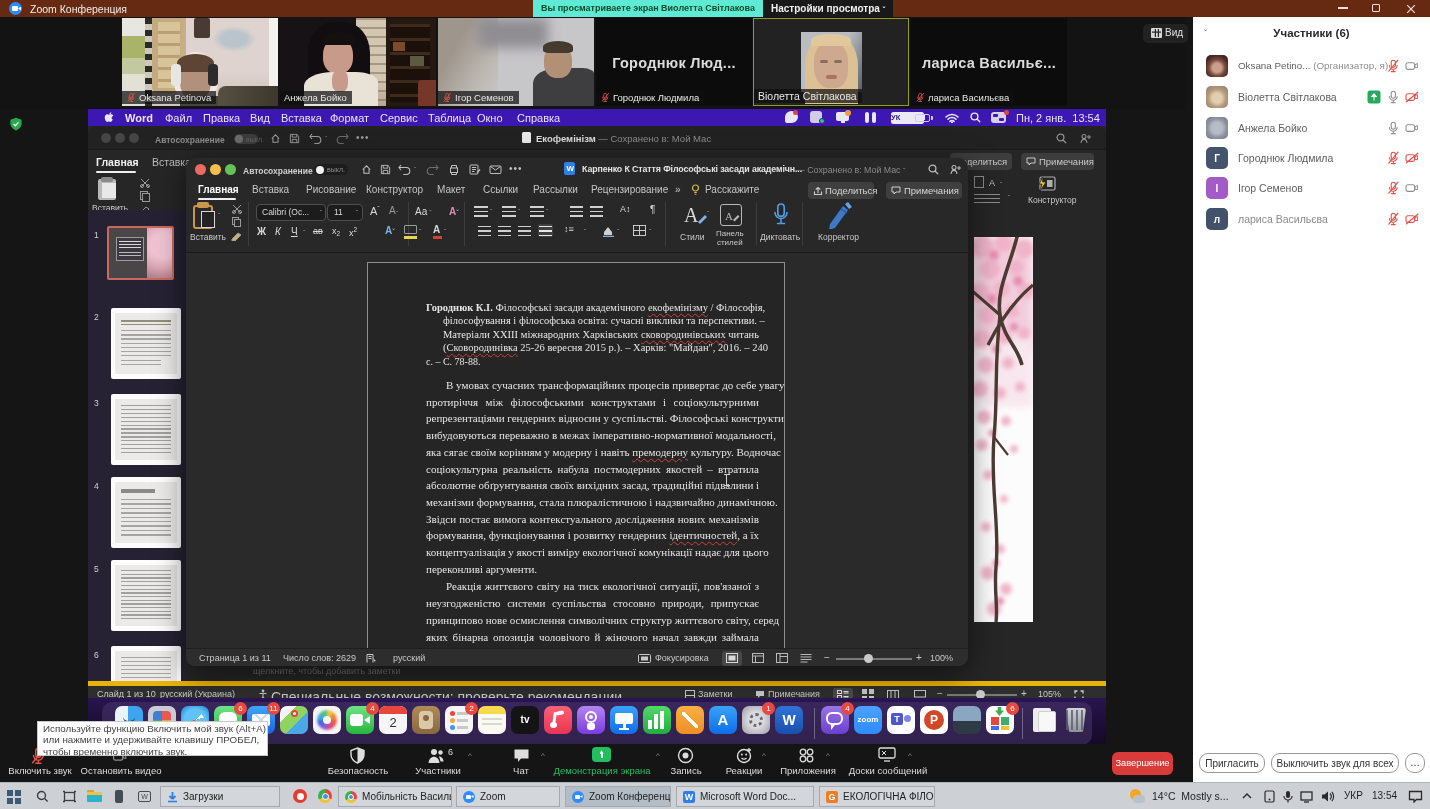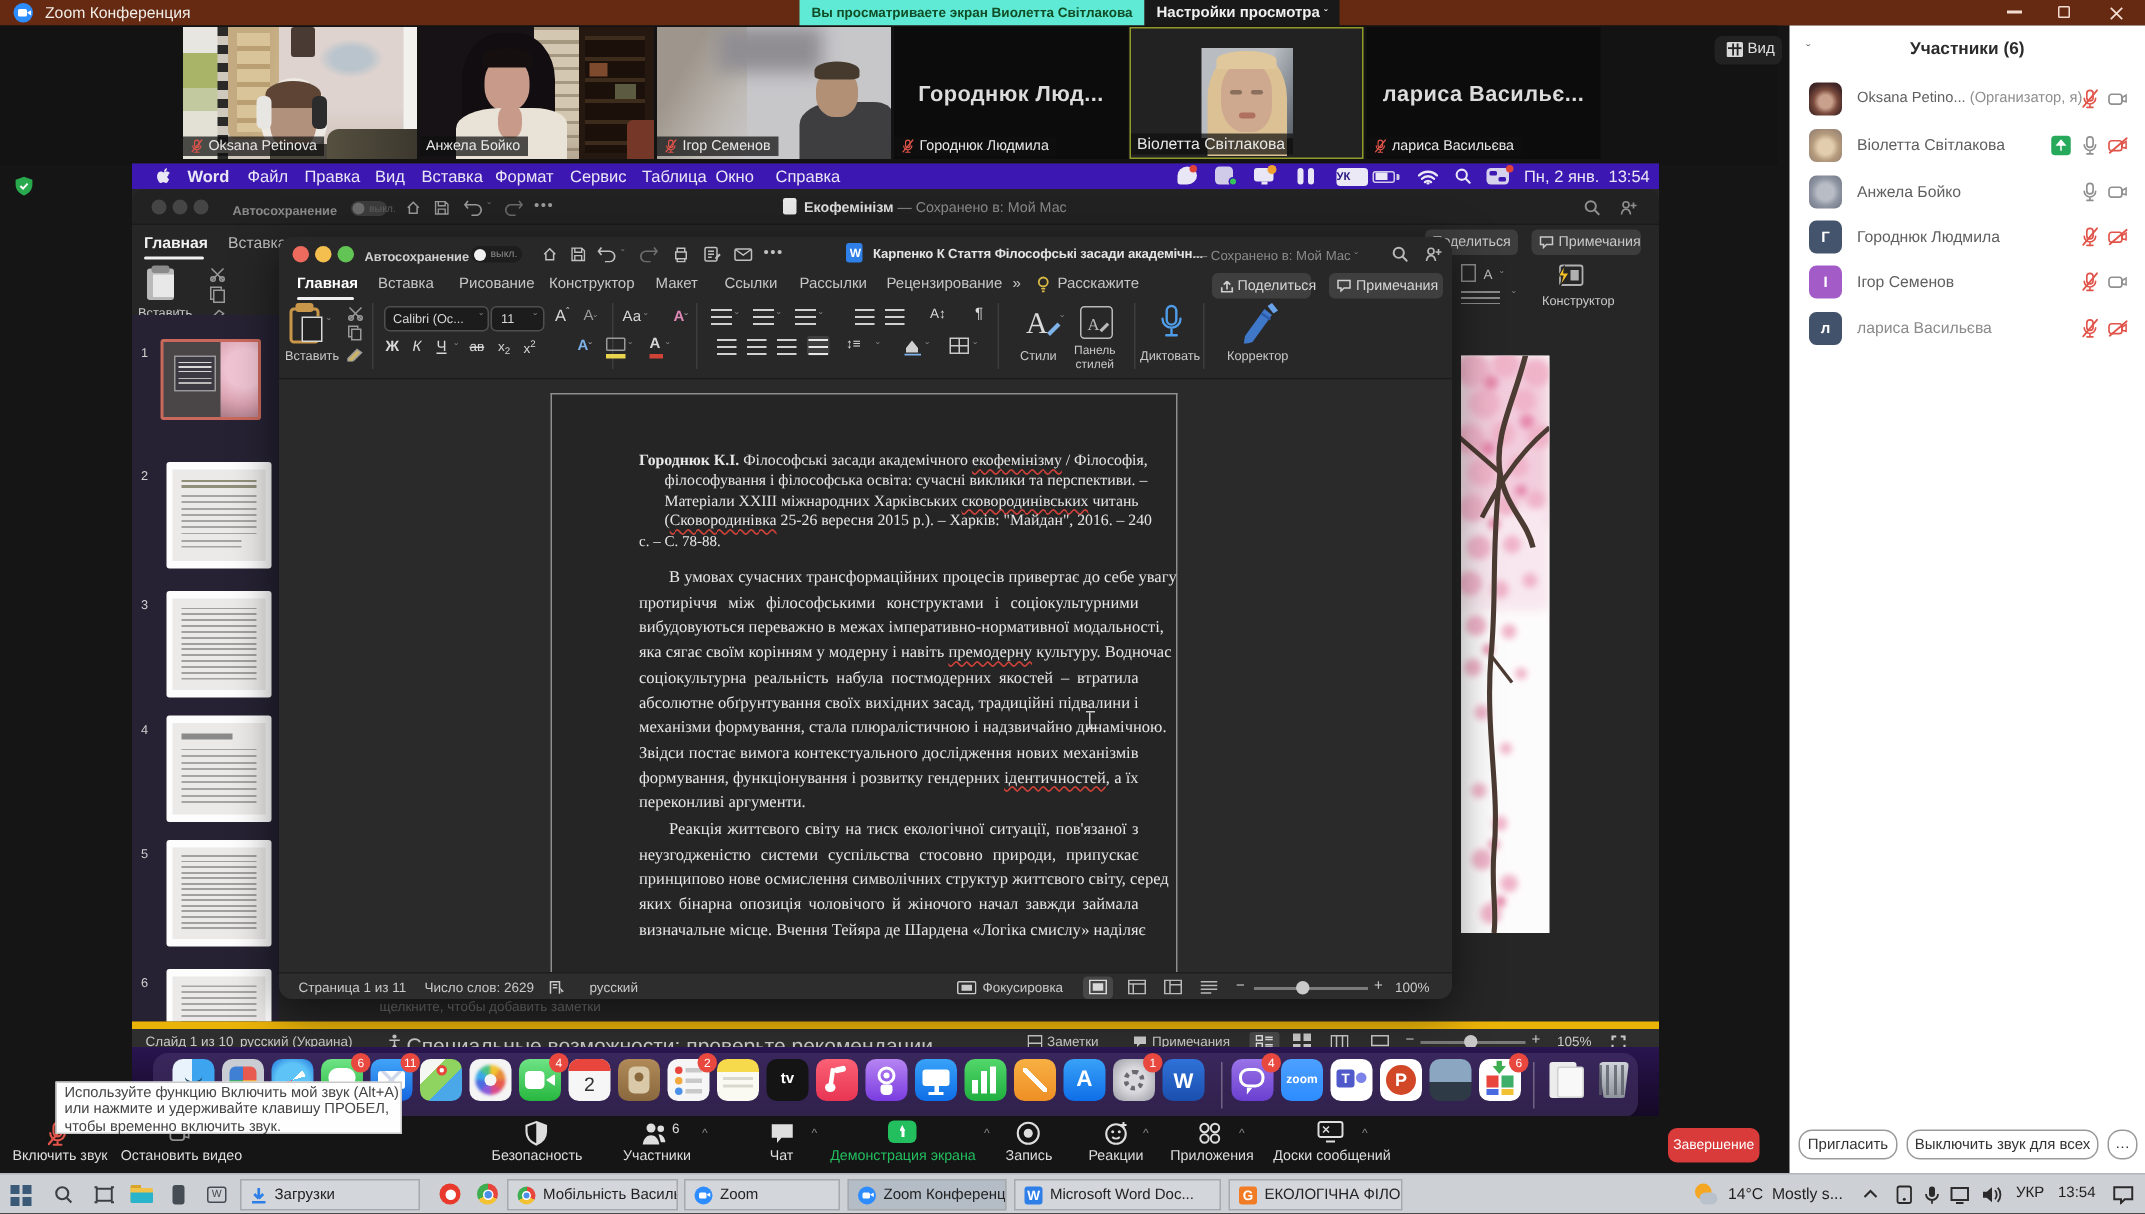--- a/index.html
+++ b/index.html
@@ -246,21 +246,21 @@
     <div class="a mitem" style="left:429px;top:2.5px">Справка</div>
     <div class="a" style="left:697px;top:2px;width:13px;height:12px;background:#e9e6f5;border-radius:50% 50% 50% 2px"></div>
     <div class="a" style="left:705px;top:1px;width:5px;height:5px;background:#e04438;border-radius:50%"></div>
     <div class="a" style="left:722px;top:2px;width:12px;height:12px;background:#cfcbe8;border-radius:3px"></div>
     <div class="a" style="left:731px;top:9px;width:6px;height:6px;background:#35c759;border-radius:50%;border:1px solid #3c17b2"></div>
     <div class="a" style="left:748px;top:3px;width:13px;height:9px;background:#e9e6f5;border-radius:2px"></div>
     <div class="a" style="left:753px;top:12px;width:4px;height:2px;background:#e9e6f5"></div>
     <div class="a" style="left:757px;top:1px;width:6px;height:6px;background:#f0a030;border-radius:50%"></div>
     <div class="a" style="left:777px;top:3px;width:4px;height:11px;background:#e9e6f5;border-radius:2px"></div>
     <div class="a" style="left:784px;top:3px;width:4px;height:11px;background:#e9e6f5;border-radius:2px"></div>
-    <div class="a" style="left:803px;top:2.5px;width:21px;height:12px;background:#ece9f7;border-radius:2.5px;color:#2a1580;font-size:7.5px;font-weight:bold;text-align:left;line-height:12px">УК</div>
+    <div class="a" style="left:803px;top:2.5px;width:33px;height:12px;background:#ece9f7;border-radius:2.5px;color:#2a1580;font-size:7.5px;font-weight:bold;text-align:left;line-height:12px">УК</div>
     <div class="a" style="left:827px;top:4.5px;width:15px;height:8px;border:1px solid #cfcbe8;border-radius:2px"></div>
     <div class="a" style="left:828.5px;top:6px;width:8px;height:5px;background:#e9e6f5"></div>
     <div class="a" style="left:843px;top:6.5px;width:2px;height:4px;background:#cfcbe8;border-radius:0 1px 1px 0"></div>
     <svg class="a" style="left:857px;top:4px" width="14" height="10" viewBox="0 0 14 10">
         <path d="M1 4a8.5 8.5 0 0 1 12 0M3 6.2a5.5 5.5 0 0 1 8 0M5 8.4a2.8 2.8 0 0 1 4 0" stroke="#e9e6f5" stroke-width="1.6" fill="none" stroke-linecap="round"></path>
         <circle cx="7" cy="9.3" r="1" fill="#e9e6f5"></circle>
       </svg>
     <svg class="a" style="left:882px;top:3px" width="11" height="11" viewBox="0 0 11 11">
         <circle cx="4.5" cy="4.5" r="3.4" stroke="#e9e6f5" stroke-width="1.4" fill="none"></circle>
         <path d="M7.2 7.2l2.6 2.6" stroke="#e9e6f5" stroke-width="1.4" stroke-linecap="round"></path>
@@ -668,27 +668,29 @@
           <div style="font-size:10.5px;line-height:13.4px">
             <div class="docline"><b>Городнюк К.І.</b> Філософські засади академічного <span class="sq">екофемінізму</span> / Філософія,</div>
             <div class="docline" style="padding-left:17px">філософування і філософська освіта: сучасні виклики та перспективи. –</div>
             <div class="docline" style="padding-left:17px">Матеріали XXIII міжнародних Харківських <span class="sq">сковородинівських</span> читань</div>
             <div class="docline" style="padding-left:17px">(<span class="sq">Сковородинівка</span> 25-26 вересня 2015 р.). – Харків: "Майдан", 2016. – 240</div>
             <div style="font-size:10px">с. – С. 78-88.</div>
           </div>
           <div style="font-size:11px;line-height:16.7px;margin-top:9px">
             <div class="docline" style="text-indent:20px">В умовах сучасних трансформаційних процесів привертає до себе увагу</div>
             <div class="docline">протиріччя між філософськими конструктами і соціокультурними</div>
+            <div class="docline">репрезентаціями гендерних відносин у суспільстві. Філософські конструкти</div>
             <div class="docline">вибудовуються переважно в межах імперативно-нормативної модальності,</div>
             <div class="docline">яка сягає своїм корінням у модерну і навіть <span class="sq">премодерну</span> культуру. Водночас</div>
             <div class="docline">соціокультурна реальність набула постмодерних якостей – втратила</div>
             <div class="docline">абсолютне обґрунтування своїх вихідних засад, традиційні підвалини і</div>
             <div class="docline">механізми формування, стала плюралістичною і надзвичайно динамічною.</div>
             <div class="docline">Звідси постає вимога контекстуального дослідження нових механізмів</div>
             <div class="docline">формування, функціонування і розвитку гендерних <span class="sq">ідентичностей</span>, а їх</div>
+            <div class="docline">концептуалізація у якості виміру екологічної комунікації надає для цього</div>
             <div>переконливі аргументи.</div>
           </div>
           <div style="font-size:11px;line-height:16.7px;margin-top:1px">
             <div class="docline" style="text-indent:20px">Реакція життєвого світу на тиск екологічної ситуації, пов'язаної з</div>
             <div class="docline">неузгодженістю системи суспільства стосовно природи, припускає</div>
             <div class="docline">принципово нове осмислення символічних структур життєвого світу, серед</div>
             <div class="docline">яких бінарна опозиція чоловічого й жіночого начал завжди займала</div>
             <div class="docline">визначальне місце. Вчення Тейяра де Шардена «Логіка смислу» наділяє</div>
           </div>
         </div>

